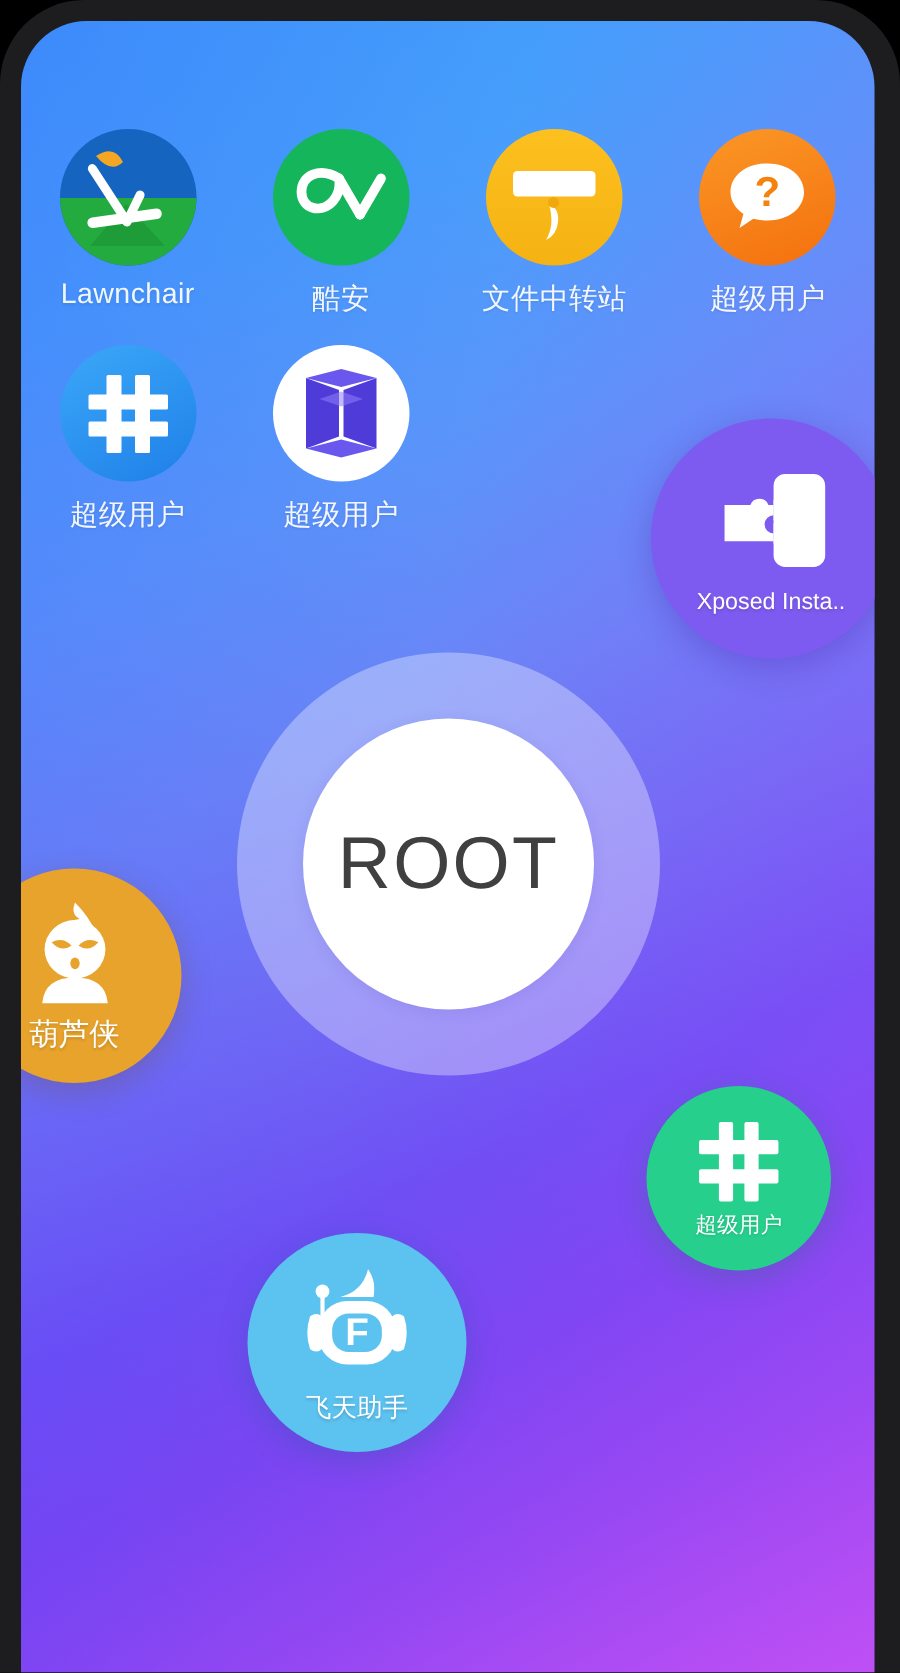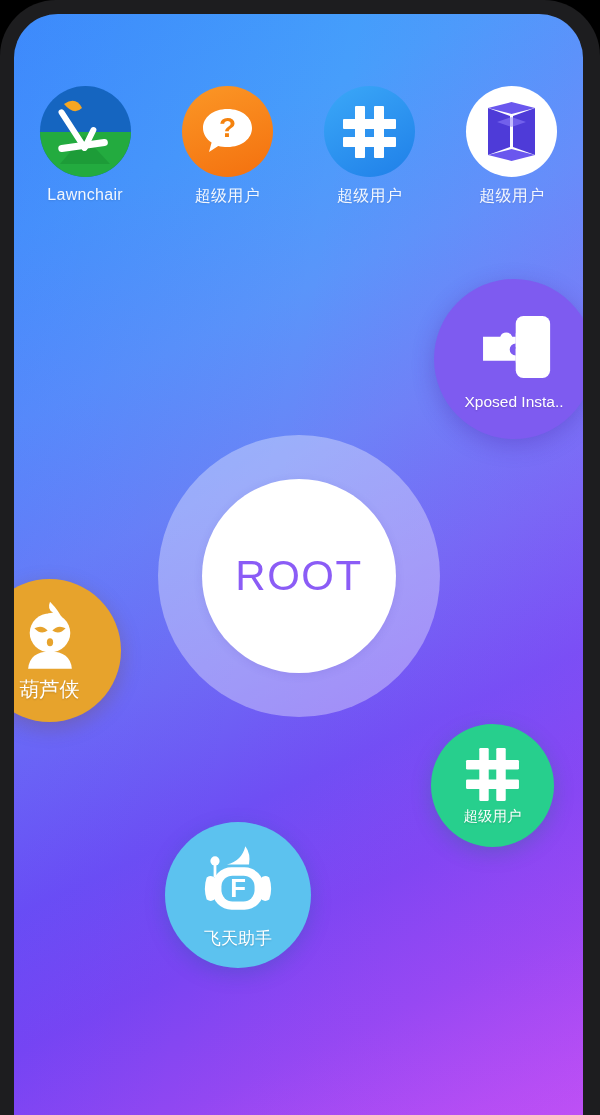--- a/index.html
+++ b/index.html
@@ -62,21 +62,21 @@
   .app-icon{
     width:91px; height:91px;
     border-radius:50%;
     position:relative;
     display:flex; align-items:center; justify-content:center;
     overflow:hidden;
     flex:0 0 auto;
   }
   .app-label{
     margin-top:9px;
-    font-size:16px;
+    font-size:19px;
     color:rgba(255,255,255,0.93);
     letter-spacing:0.3px;
     white-space:nowrap;
     text-shadow:0 1px 2px rgba(0,0,0,0.10);
   }
   .app-cell.hidden-slot{ visibility:hidden; }
 
   
   
   .ic-lawnchair{ background:#1565c0; }
@@ -170,23 +170,23 @@
     cursor:pointer;
   }
   #root-inner{
     width:194px; height:194px;
     border-radius:50%;
     background:#fff;
     display:flex; align-items:center; justify-content:center;
     box-shadow:0 2px 10px rgba(60,40,160,0.10);
   }
   #root-text{
-    font-size:42px;
+    font-size:49px;
     font-weight:400;
-    color:#8b5cf6;
+    color:#404040;
     letter-spacing:1.5px;
     line-height:1;
   }
 </style>
 </head>
 <body>
 
 <div id="phone-frame">
   <div id="screen">
 
@@ -199,21 +199,43 @@
             <path d="M44 50 L70 78 L20 78 Z" fill="#1a8f33" opacity="0.55"></path>
             <path d="M24 18 Q36 10 42 22 Q34 30 24 18 Z" fill="#f5a623"></path>
             <rect x="30" y="20" width="6" height="48" rx="3" fill="#ffffff" transform="rotate(-33 33 44)"></rect>
             <rect x="18" y="56" width="50" height="7" rx="3.5" fill="#ffffff" transform="rotate(-8 43 59)"></rect>
             <rect x="46" y="40" width="6" height="26" rx="3" fill="#ffffff" transform="rotate(26 49 53)"></rect>
           </svg>
         </div>
         <div class="app-label">Lawnchair</div>
       </div>
 
-
+      <div class="app-cell">
+        <div class="app-icon ic-coolapk">
+          <svg viewBox="0 0 91 91" width="91" height="91" aria-hidden="true">
+            <g fill="none" stroke="#ffffff" stroke-width="6.5" stroke-linecap="round" stroke-linejoin="round">
+              <path d="M44 33 C31 25 19 31 19 42 C19 53 32 57 40 48 C46 41 44 33 44 33 Z"></path>
+              <path d="M44 33 L58 57"></path>
+              <path d="M58 57 L72 33"></path>
+            </g>
+          </svg>
+        </div>
+        <div class="app-label">酷安</div>
+      </div>
+
+      <div class="app-cell">
+        <div class="app-icon ic-filetransfer">
+          <svg viewBox="0 0 91 91" width="91" height="91" aria-hidden="true">
+            <rect x="18" y="28" width="55" height="17" rx="3" fill="#ffffff"></rect>
+            <path d="M42 50 q7 3 6 12 q-1 9 -8 12 q6 -10 2 -24 Z" fill="#ffffff"></path>
+            <circle cx="45" cy="49" r="3.6" fill="#f0a80c"></circle>
+          </svg>
+        </div>
+        <div class="app-label">文件中转站</div>
+      </div>
 
       <div class="app-cell">
         <div class="app-icon ic-feedback">
           <svg viewBox="0 0 91 91" width="91" height="91" aria-hidden="true">
             <path d="M45.5 23 C60 23 70 31.5 70 42 C70 52.5 60 61 45.5 61 C42 61 39 60.6 36.2 59.9 L27 66 L29.6 56.6 C24.4 53 21 47.9 21 42 C21 31.5 31 23 45.5 23 Z" fill="#ffffff"></path>
             <text x="45.5" y="51" font-family="Liberation Sans, sans-serif" font-size="28" font-weight="bold" fill="#f4820e" text-anchor="middle">?</text>
           </svg>
         </div>
         <div class="app-label">超级用户</div>
       </div>

